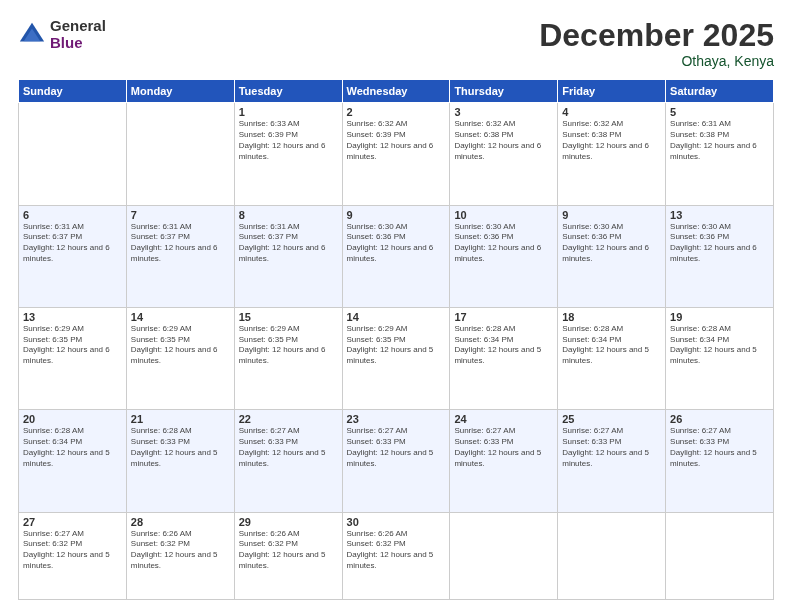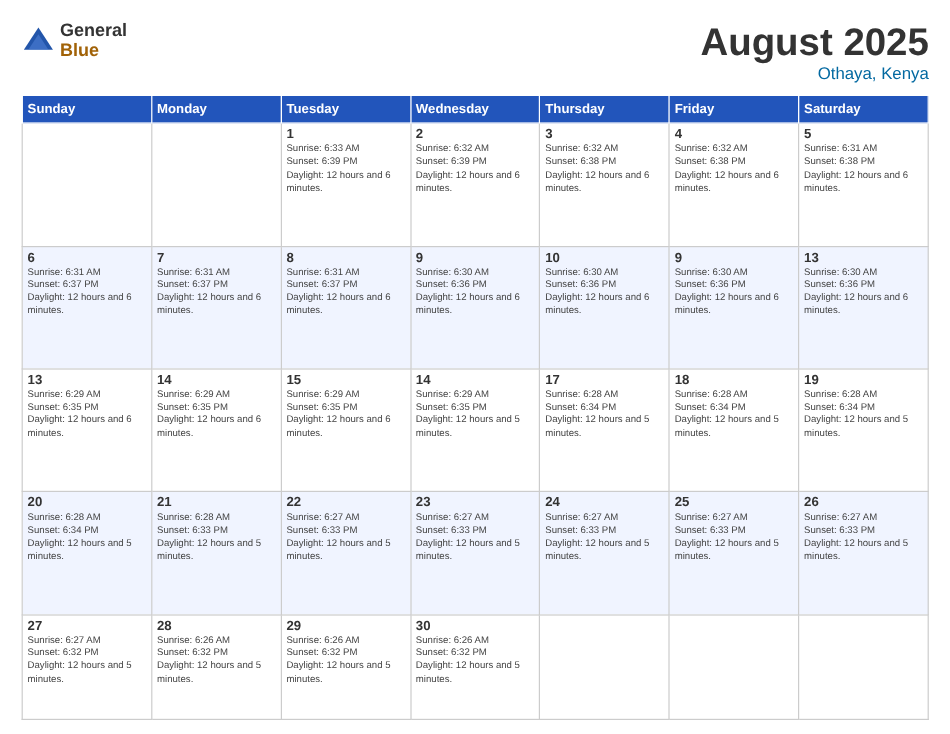--- a/index.html
+++ b/index.html
@@ -34,38 +34,38 @@
       line-height: 1.1;
     }
     .logo-general {
       font-size: 15px;
       font-weight: bold;
       color: #333;
     }
     .logo-blue {
       font-size: 15px;
       font-weight: bold;
-      color: #a16207;
+      color: #701a75;
     }
     .logo-icon {
       width: 28px;
       height: 28px;
     }
     .title-block {
       text-align: right;
     }
     .title-month {
       font-size: 32px;
       font-weight: bold;
       color: #333;
       line-height: 1.1;
     }
     .title-location {
       font-size: 14px;
-      color: #0369a1;
+      color: #14532d;
     }
     .calendar {
       flex: 1;
       border-collapse: collapse;
       width: 100%;
       table-layout: fixed;
     }
     .calendar th {
       background: #2255bb;
       color: #fff;
@@ -117,21 +117,21 @@
       <svg class="logo-icon" viewBox="0 0 30 30">
         <polygon points="15,2 28,22 2,22" fill="#2255aa"></polygon>
         <polygon points="15,8 24,22 6,22" fill="#5588dd" opacity="0.5"></polygon>
       </svg>
       <div class="logo-text">
         <span class="logo-general">General</span>
         <span class="logo-blue">Blue</span>
       </div>
     </div>
     <div class="title-block">
-      <div class="title-month">August 2025</div>
+      <div class="title-month">December 2025</div>
       <div class="title-location">Othaya, Kenya</div>
     </div>
   </div>
 
   <table class="calendar">
     <thead>
       <tr>
         <th>Sunday</th>
         <th>Monday</th>
         <th>Tuesday</th>

